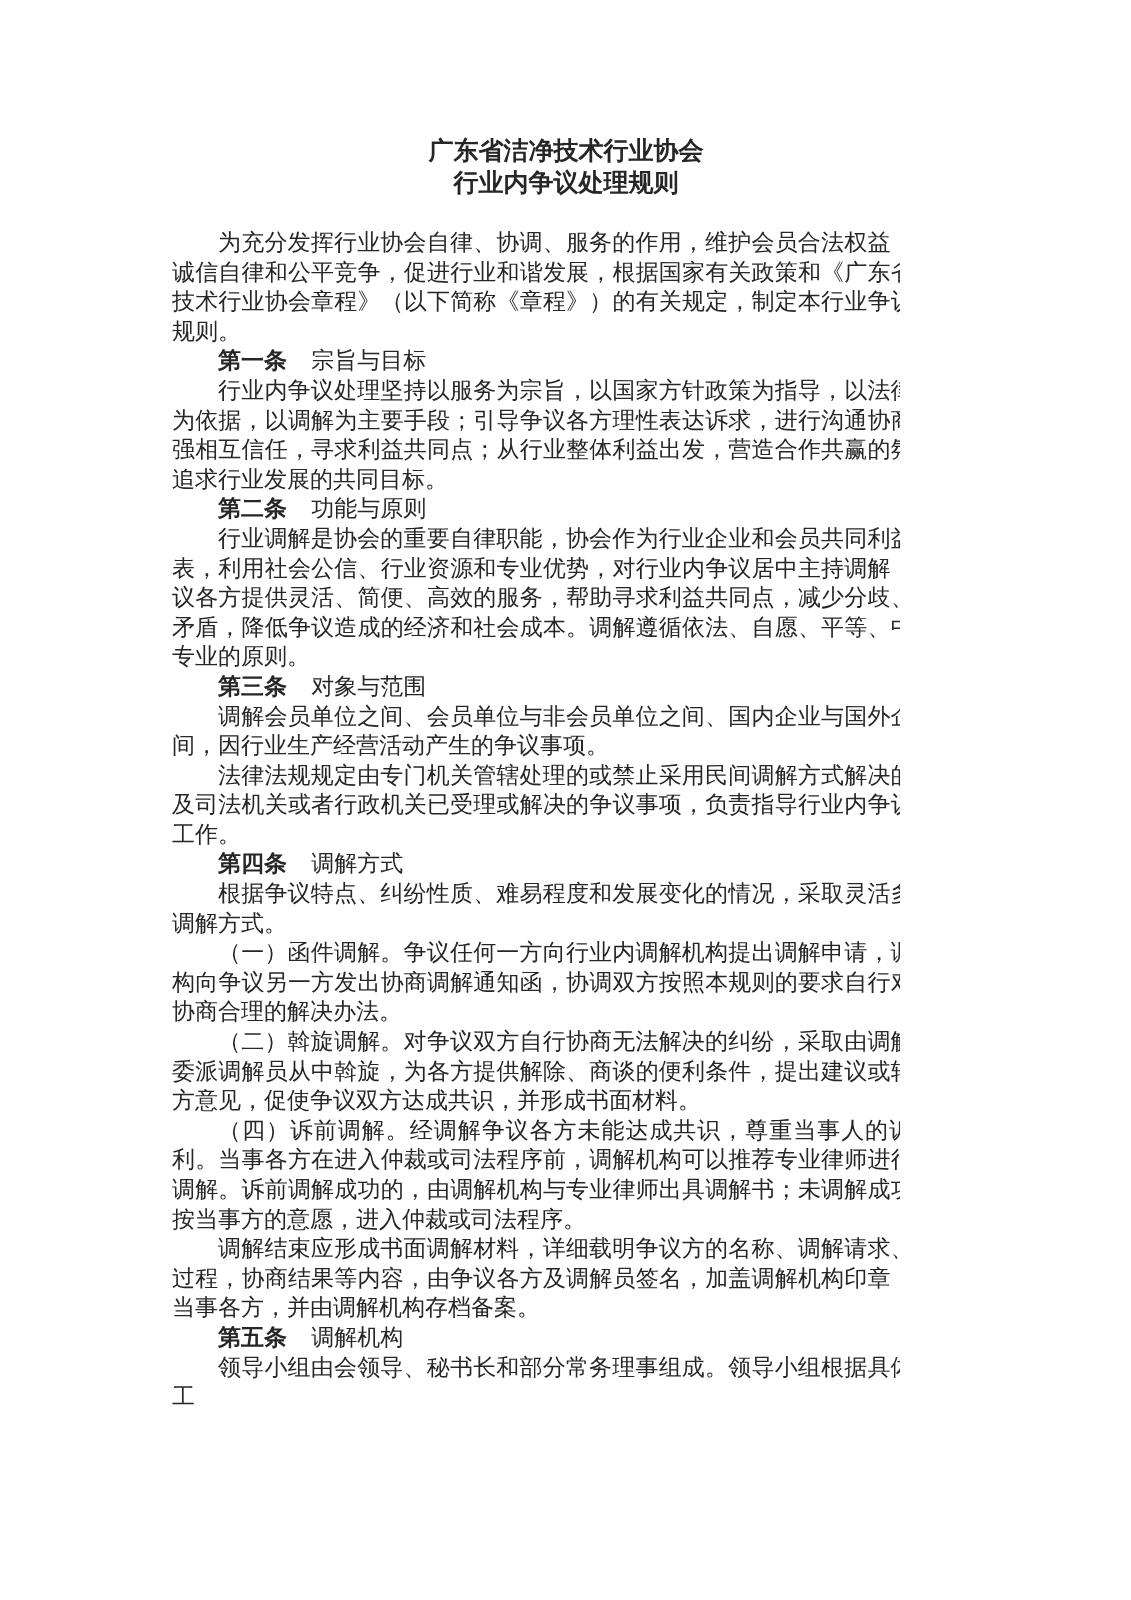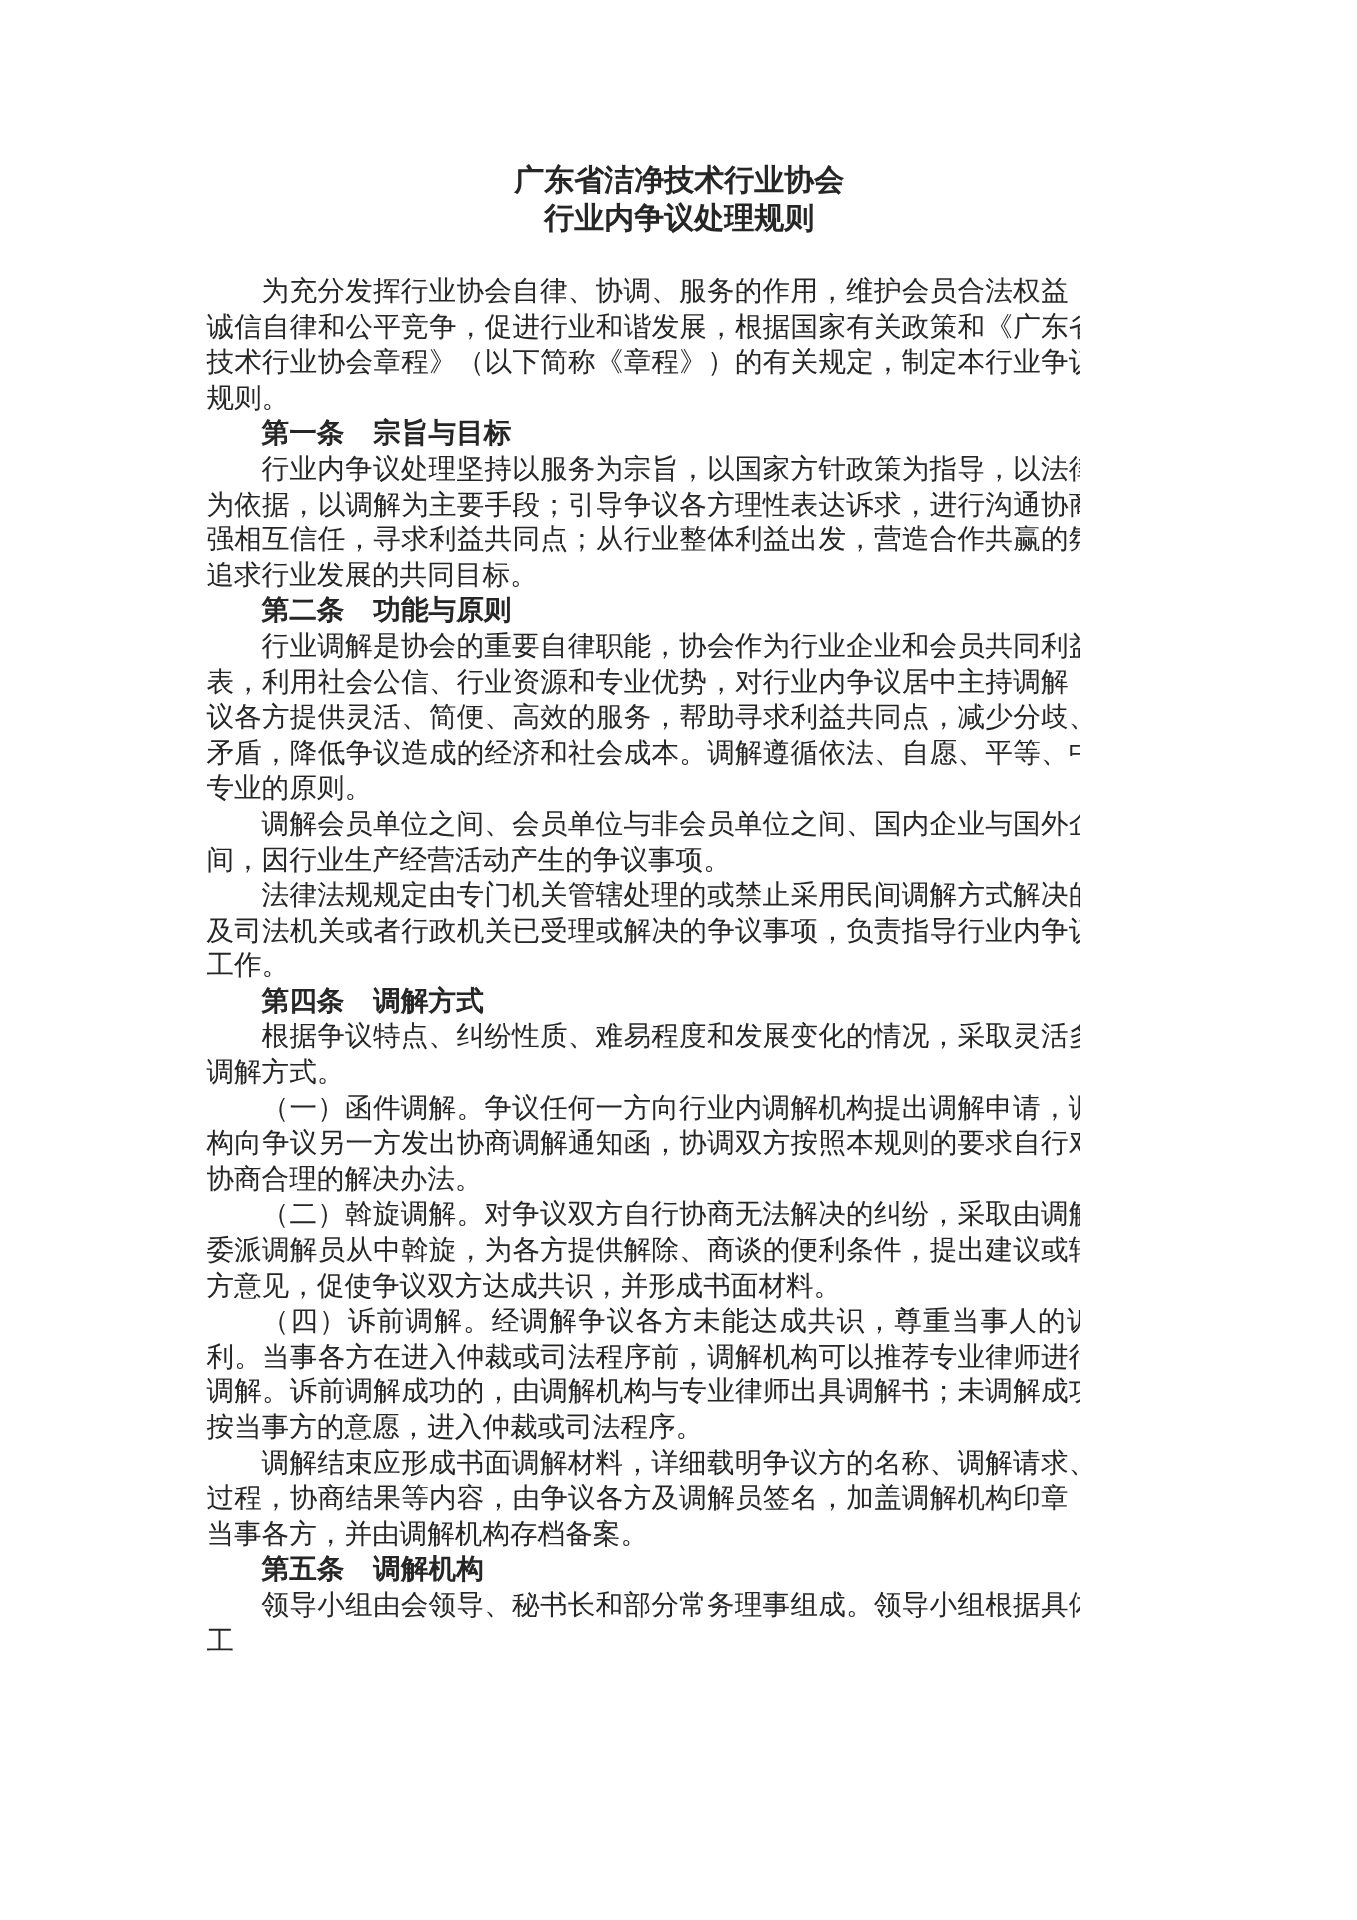--- a/index.html
+++ b/index.html
@@ -44,39 +44,40 @@
     
     text-justify: inter-ideograph;
   }
   .doc-body p.heading {
     text-align: left;
   }
   .doc-body .hnum {
     font-weight: bold;
   }
   .doc-body .htitle {
-    font-weight: bold;
+    font-weight: normal;
     margin-left: 1.05em;
   }
 </style>
 </head>
 <body>
 
 <div class="page">
   <div class="content">
     <div class="doc-title">
       <p>广东省洁净技术行业协会</p>
       <p>行业内争议处理规则</p>
     </div>
     <div class="doc-body">
         <p class="para">为充分发挥行业协会自律、协调、服务的作用，维护会员合法权益，倡导诚信自律和公平竞争，促进行业和谐发展，根据国家有关政策和《广东省洁净技术行业协会章程》（以下简称《章程》）的有关规定，制定本行业争议处理规则。</p>
         <p class="heading"><span class="hnum">第一条</span><span class="htitle">宗旨与目标</span></p>
         <p class="para">行业内争议处理坚持以服务为宗旨，以国家方针政策为指导，以法律法规为依据，以调解为主要手段；引导争议各方理性表达诉求，进行沟通协商，增强相互信任，寻求利益共同点；从行业整体利益出发，营造合作共赢的氛围，追求行业发展的共同目标。</p>
         <p class="heading"><span class="hnum">第二条</span><span class="htitle">功能与原则</span></p>
         <p class="para">行业调解是协会的重要自律职能，协会作为行业企业和会员共同利益的代表，利用社会公信、行业资源和专业优势，对行业内争议居中主持调解，为争议各方提供灵活、简便、高效的服务，帮助寻求利益共同点，减少分歧、化解矛盾，降低争议造成的经济和社会成本。调解遵循依法、自愿、平等、中立和专业的原则。</p>
+        <p class="heading"><span class="hnum">第三条</span><span class="htitle">对象与范围</span></p>
         <p class="para">调解会员单位之间、会员单位与非会员单位之间、国内企业与国外企业之间，因行业生产经营活动产生的争议事项。</p>
         <p class="para">法律法规规定由专门机关管辖处理的或禁止采用民间调解方式解决的，以及司法机关或者行政机关已受理或解决的争议事项，负责指导行业内争议调解工作。</p>
         <p class="heading"><span class="hnum">第四条</span><span class="htitle">调解方式</span></p>
         <p class="para">根据争议特点、纠纷性质、难易程度和发展变化的情况，采取灵活多样的调解方式。</p>
         <p class="para">（一）函件调解。争议任何一方向行业内调解机构提出调解申请，调解机构向争议另一方发出协商调解通知函，协调双方按照本规则的要求自行对话，协商合理的解决办法。</p>
         <p class="para">（二）斡旋调解。对争议双方自行协商无法解决的纠纷，采取由调解机构委派调解员从中斡旋，为各方提供解除、商谈的便利条件，提出建议或转达各方意见，促使争议双方达成共识，并形成书面材料。</p>
         <p class="para">（四）诉前调解。经调解争议各方未能达成共识，尊重当事人的诉讼权利。当事各方在进入仲裁或司法程序前，调解机构可以推荐专业律师进行诉前调解。诉前调解成功的，由调解机构与专业律师出具调解书；未调解成功的，按当事方的意愿，进入仲裁或司法程序。</p>
         <p class="para">调解结束应形成书面调解材料，详细载明争议方的名称、调解请求、调解过程，协商结果等内容，由争议各方及调解员签名，加盖调解机构印章，送达当事各方，并由调解机构存档备案。</p>
         <p class="heading"><span class="hnum">第五条</span><span class="htitle">调解机构</span></p>
         <p class="para">领导小组由会领导、秘书长和部分常务理事组成。领导小组根据具体调解工</p>

